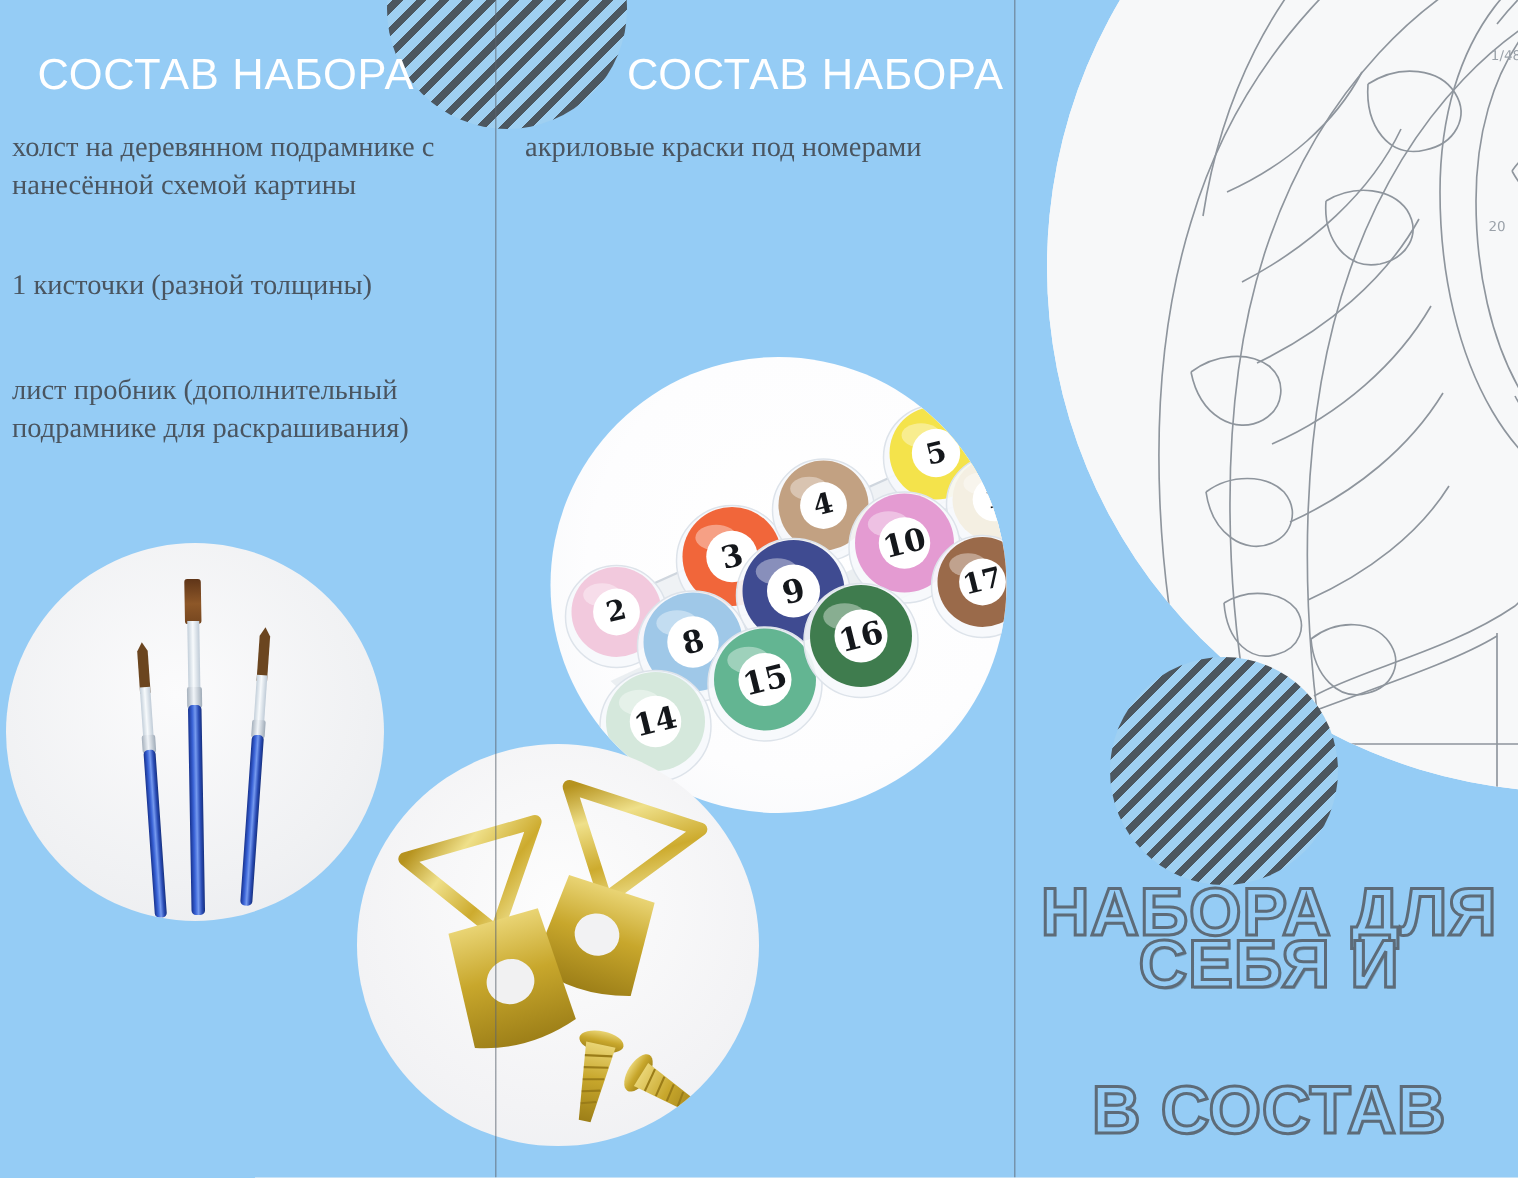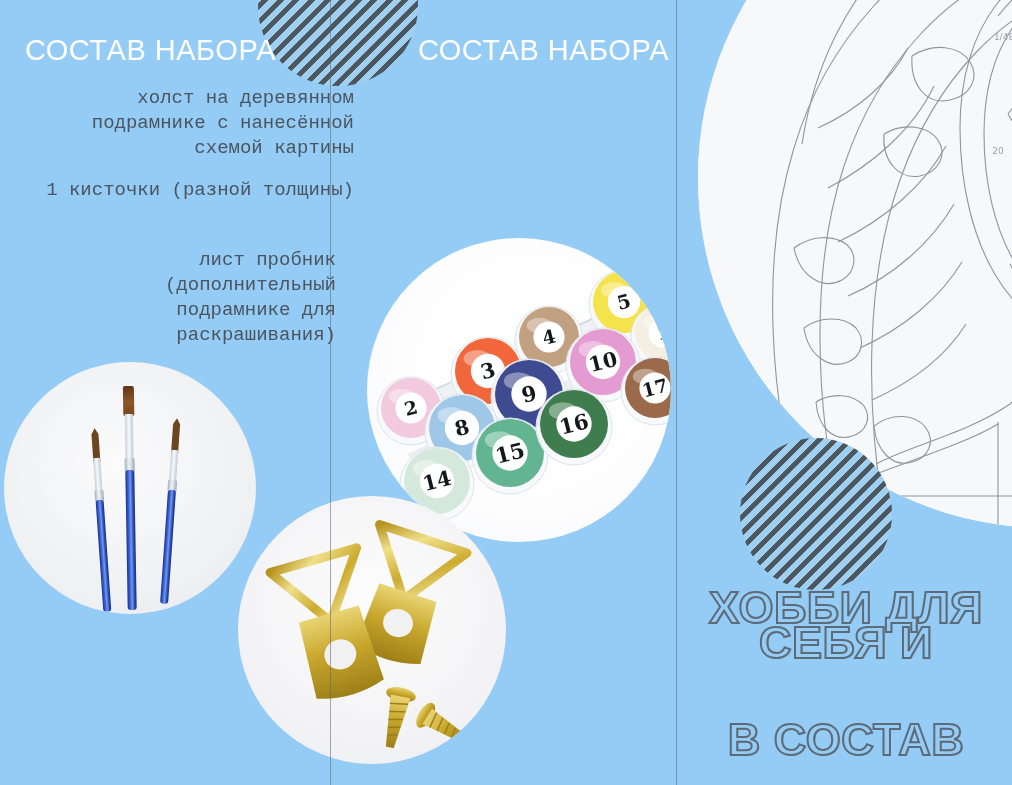--- a/index.html
+++ b/index.html
@@ -50,23 +50,23 @@
   
   .col-title{
     position:absolute;color:#ffffff;
     font-family:"Liberation Sans", sans-serif;
     font-weight:400;font-size:29px;letter-spacing:.5px;white-space:nowrap;margin-left:20px;
   }
   #title-1{left:5px;top:34px;}
   #title-2{left:398px;top:34px;}
 
   .body-text{
-    position:absolute;text-align:right;color:#4a5560;
-    font-family:Liberation Mono, monospace;
-    font-weight:400;font-size:19px;line-height:25px;margin-left:32px;
+    position:absolute;text-align:left;color:#4a5560;
+    font-family:Liberation Serif, serif;
+    font-weight:400;font-size:19px;line-height:25px;
   }
   #item-1{left:8px;top:86px;width:314px;}
   #item-2{left:8px;top:178px;width:314px;}
   #item-3{left:8px;top:248px;width:296px;}
   #item-4{left:350px;top:86px;width:320px;}
   #item-5{left:350px;top:158px;width:320px;}
 
   .hero{
     position:absolute;left:686px;width:320px;text-align:center;
     font-family:"Liberation Sans", sans-serif;
@@ -385,18 +385,19 @@
 
   <div class="divider" id="divider-1"></div>
   <div class="divider" id="divider-2"></div>
 
   <div class="col-title" id="title-1">СОСТАВ НАБОРА</div>
   <div class="body-text" id="item-1">холст на деревянном подрамнике с нанесённой схемой картины</div>
   <div class="body-text" id="item-2">1 кисточки (разной толщины)</div>
   <div class="body-text" id="item-3">лист пробник (дополнительный подрамнике для раскрашивания)</div>
 
   <div class="col-title" id="title-2">СОСТАВ НАБОРА</div>
-
-  <div class="hero" id="hero-1">ХОББИ ДЛЯ</div>
+  <div class="body-text" id="item-4">акриловые краски под номерами</div>
+
+  <div class="hero" id="hero-1">НАБОРА ДЛЯ</div>
   <div class="hero" id="hero-2">СЕБЯ И</div>
   <div class="hero" id="hero-3">В СОСТАВ</div>
 
 </div>
 
 </body></html>

